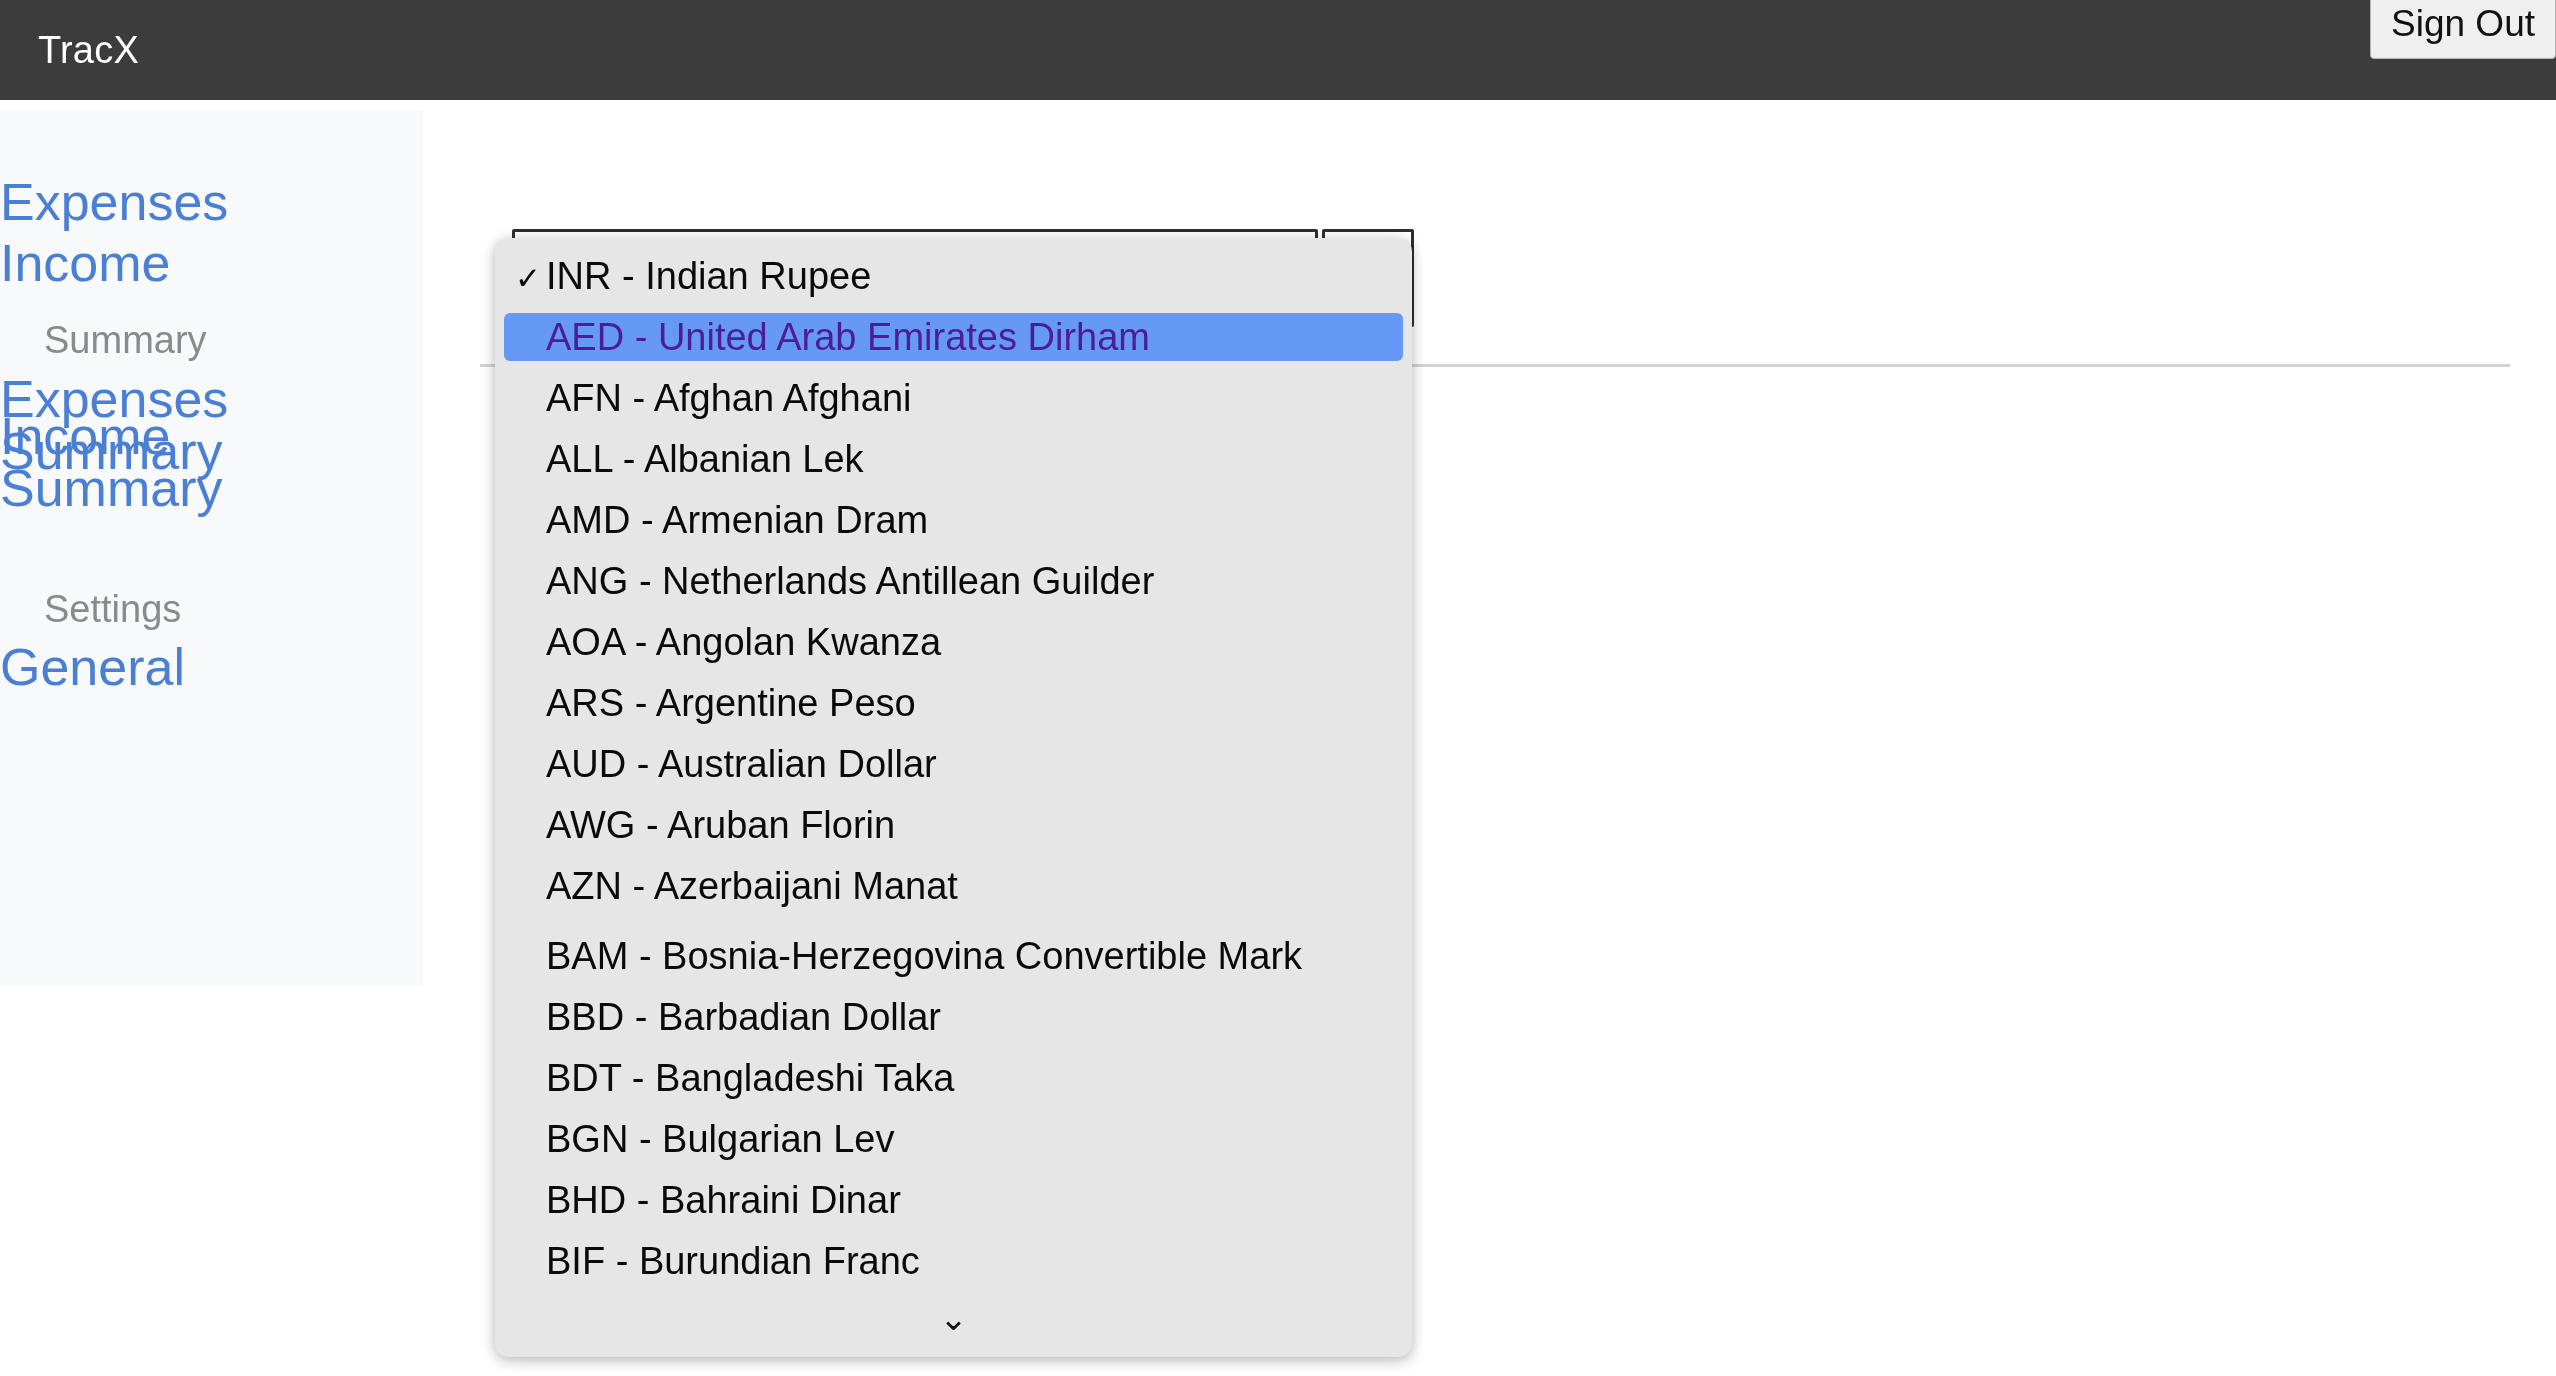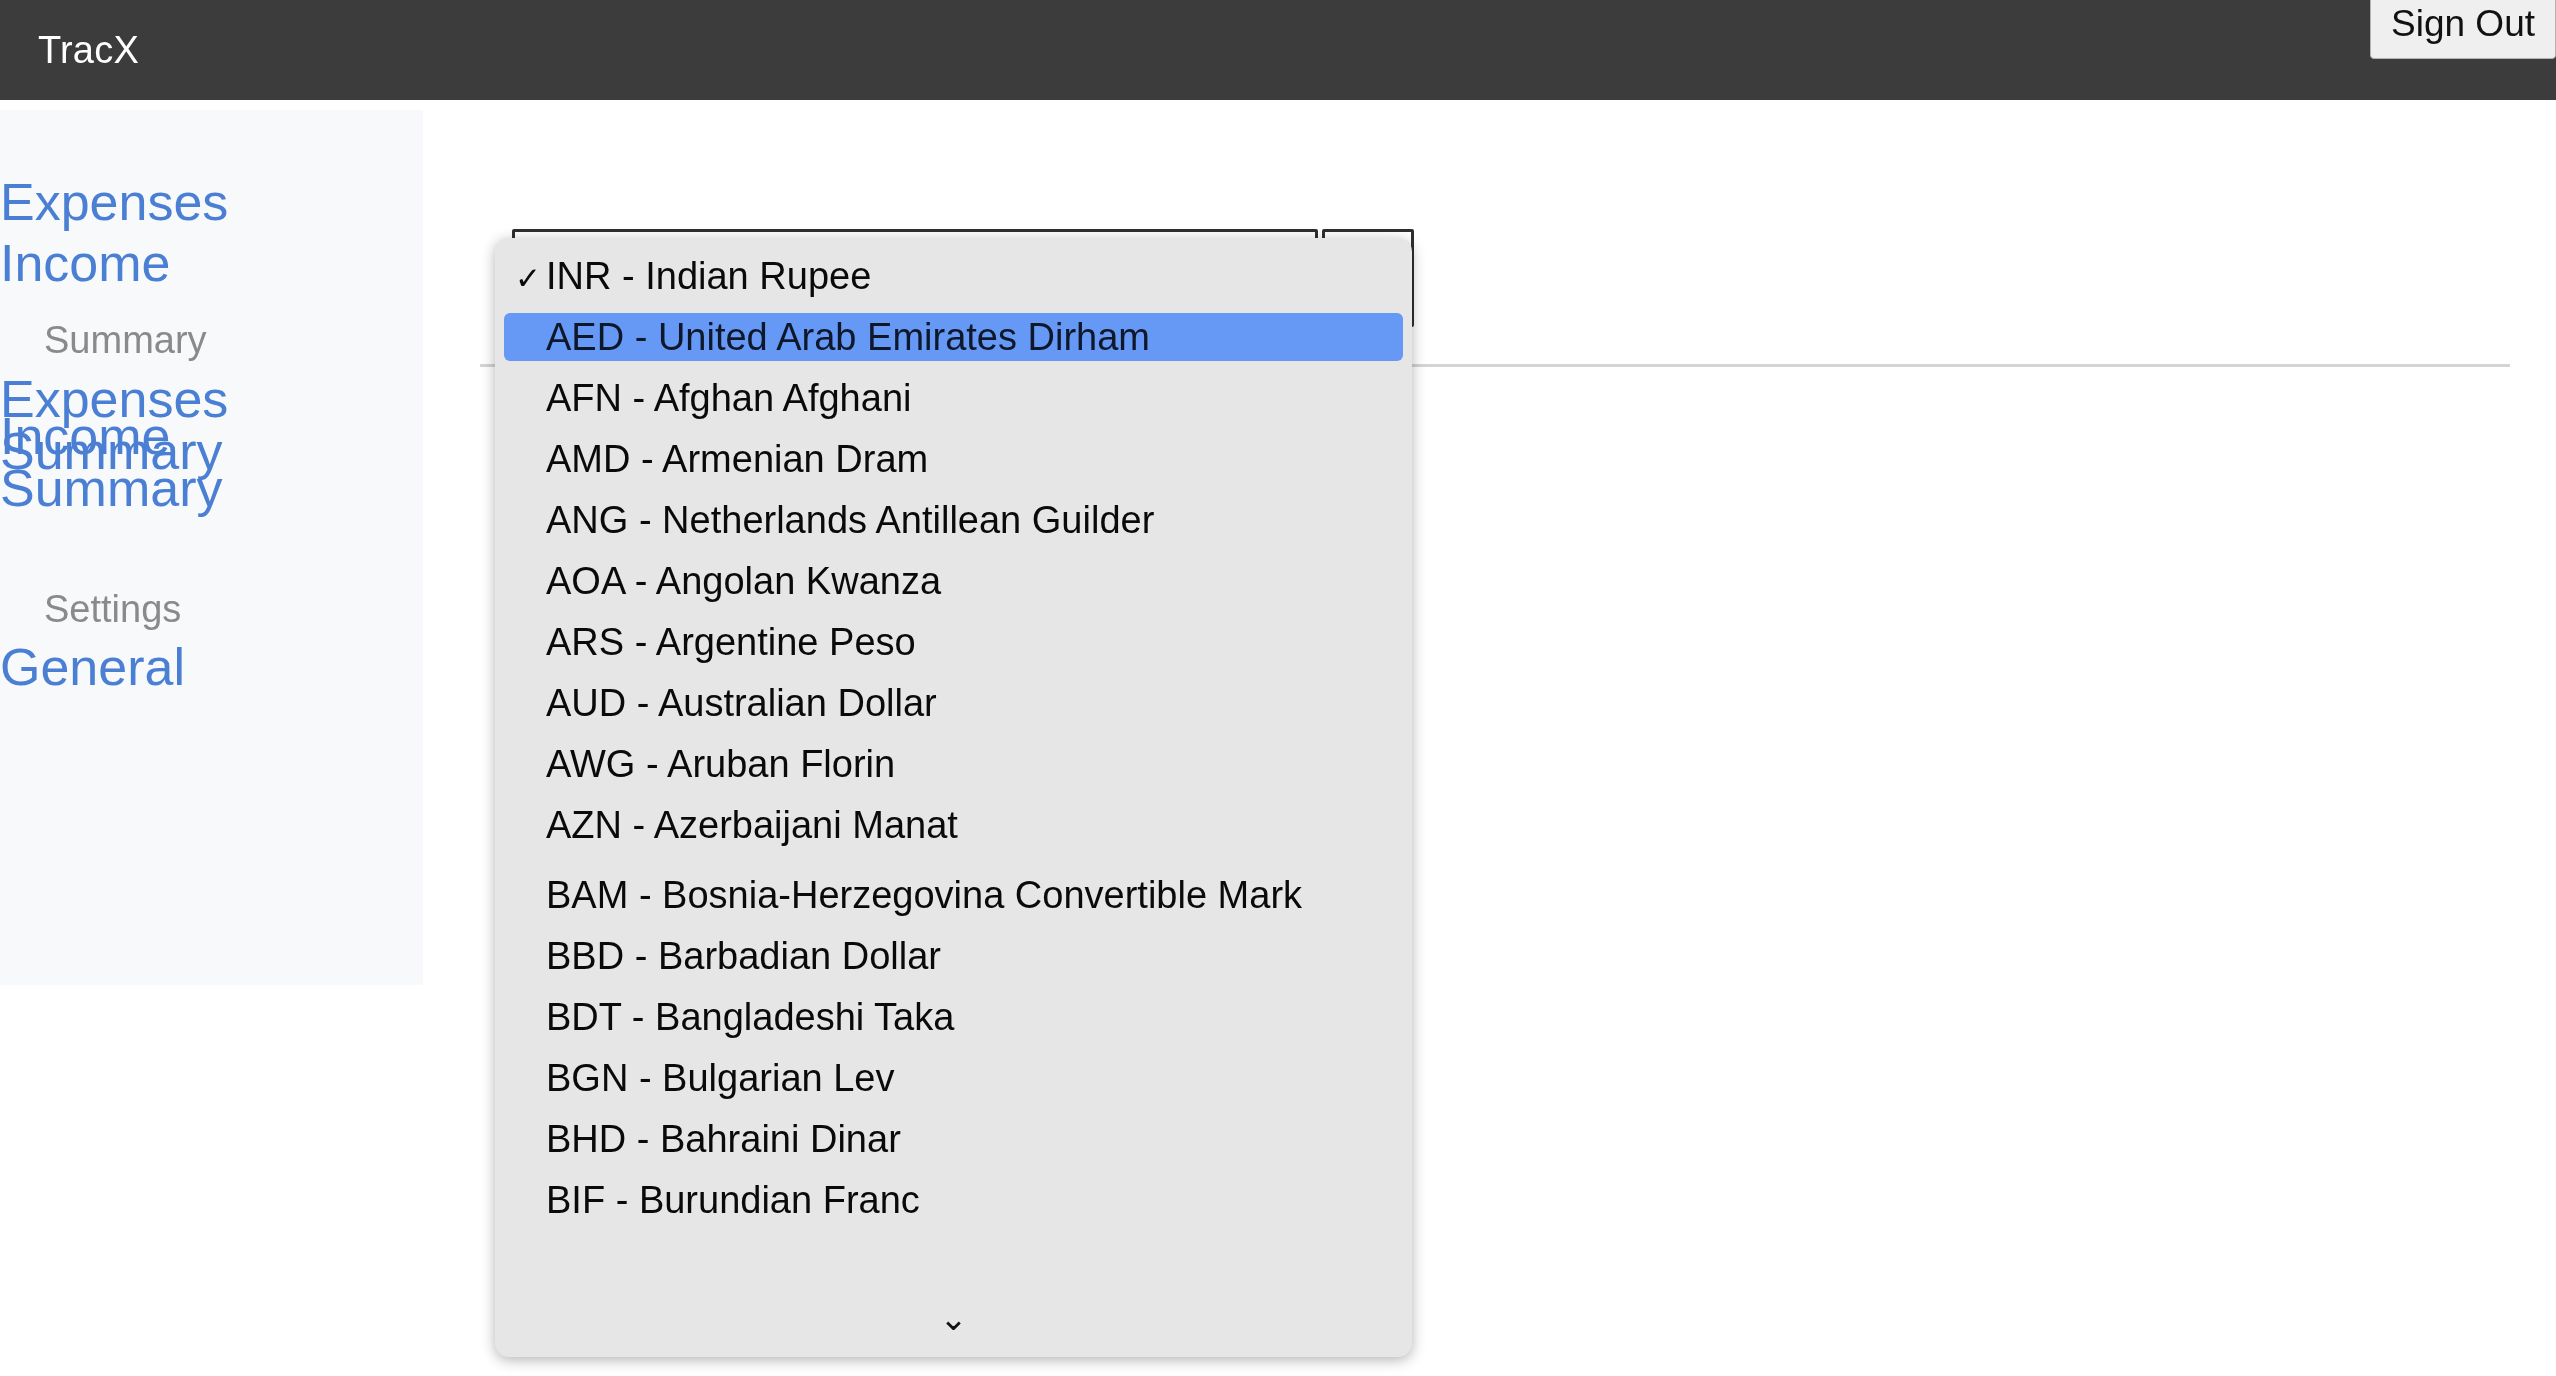--- a/index.html
+++ b/index.html
@@ -99,21 +99,21 @@
     height:48px; line-height:48px;
     font-size:38px; color:#0a0a0a;
     padding-left:51px;
     white-space:nowrap;
     cursor:default;
   }
   .opt.sel-check{ padding-left:20px; }
   .opt.sel-check .tick{ display:inline-block; width:31px; font-size:31px; }
   .opt.highlight{
     background:#6699f5;
-    color:#0f172a;
+    color:#4c1d95;
     margin:0 9px;
     border-radius:6px;
     padding-left:42px;
   }
   .scroll-chevron{
     position:absolute; left:0; bottom:22px; width:917px;
     text-align:center; font-size:34px; color:#111111; line-height:1;
     cursor:pointer;
   }
 </style>
@@ -140,20 +140,21 @@
   <div class="main">
     <div class="select-box"></div>
     <div class="save-btn">Save</div>
     <div class="divider"></div>
   </div>
 
   <div class="dropdown" id="dropdown">
     <div class="opt sel-check" style="margin-top: 0px;"><span class="tick">✓</span><span>INR - Indian Rupee</span></div>
       <div class="opt highlight" style="margin-top: 13px;">AED - United Arab Emirates Dirham</div>
       <div class="opt" style="margin-top: 13px;">AFN - Afghan Afghani</div>
+      <div class="opt" style="margin-top: 13px;">ALL - Albanian Lek</div>
       <div class="opt" style="margin-top: 13px;">AMD - Armenian Dram</div>
       <div class="opt" style="margin-top: 13px;">ANG - Netherlands Antillean Guilder</div>
       <div class="opt" style="margin-top: 13px;">AOA - Angolan Kwanza</div>
       <div class="opt" style="margin-top: 13px;">ARS - Argentine Peso</div>
       <div class="opt" style="margin-top: 13px;">AUD - Australian Dollar</div>
       <div class="opt" style="margin-top: 13px;">AWG - Aruban Florin</div>
       <div class="opt" style="margin-top: 13px;">AZN - Azerbaijani Manat</div>
       <div class="opt" style="margin-top: 22px;">BAM - Bosnia-Herzegovina Convertible Mark</div>
       <div class="opt" style="margin-top: 13px;">BBD - Barbadian Dollar</div>
       <div class="opt" style="margin-top: 13px;">BDT - Bangladeshi Taka</div>

